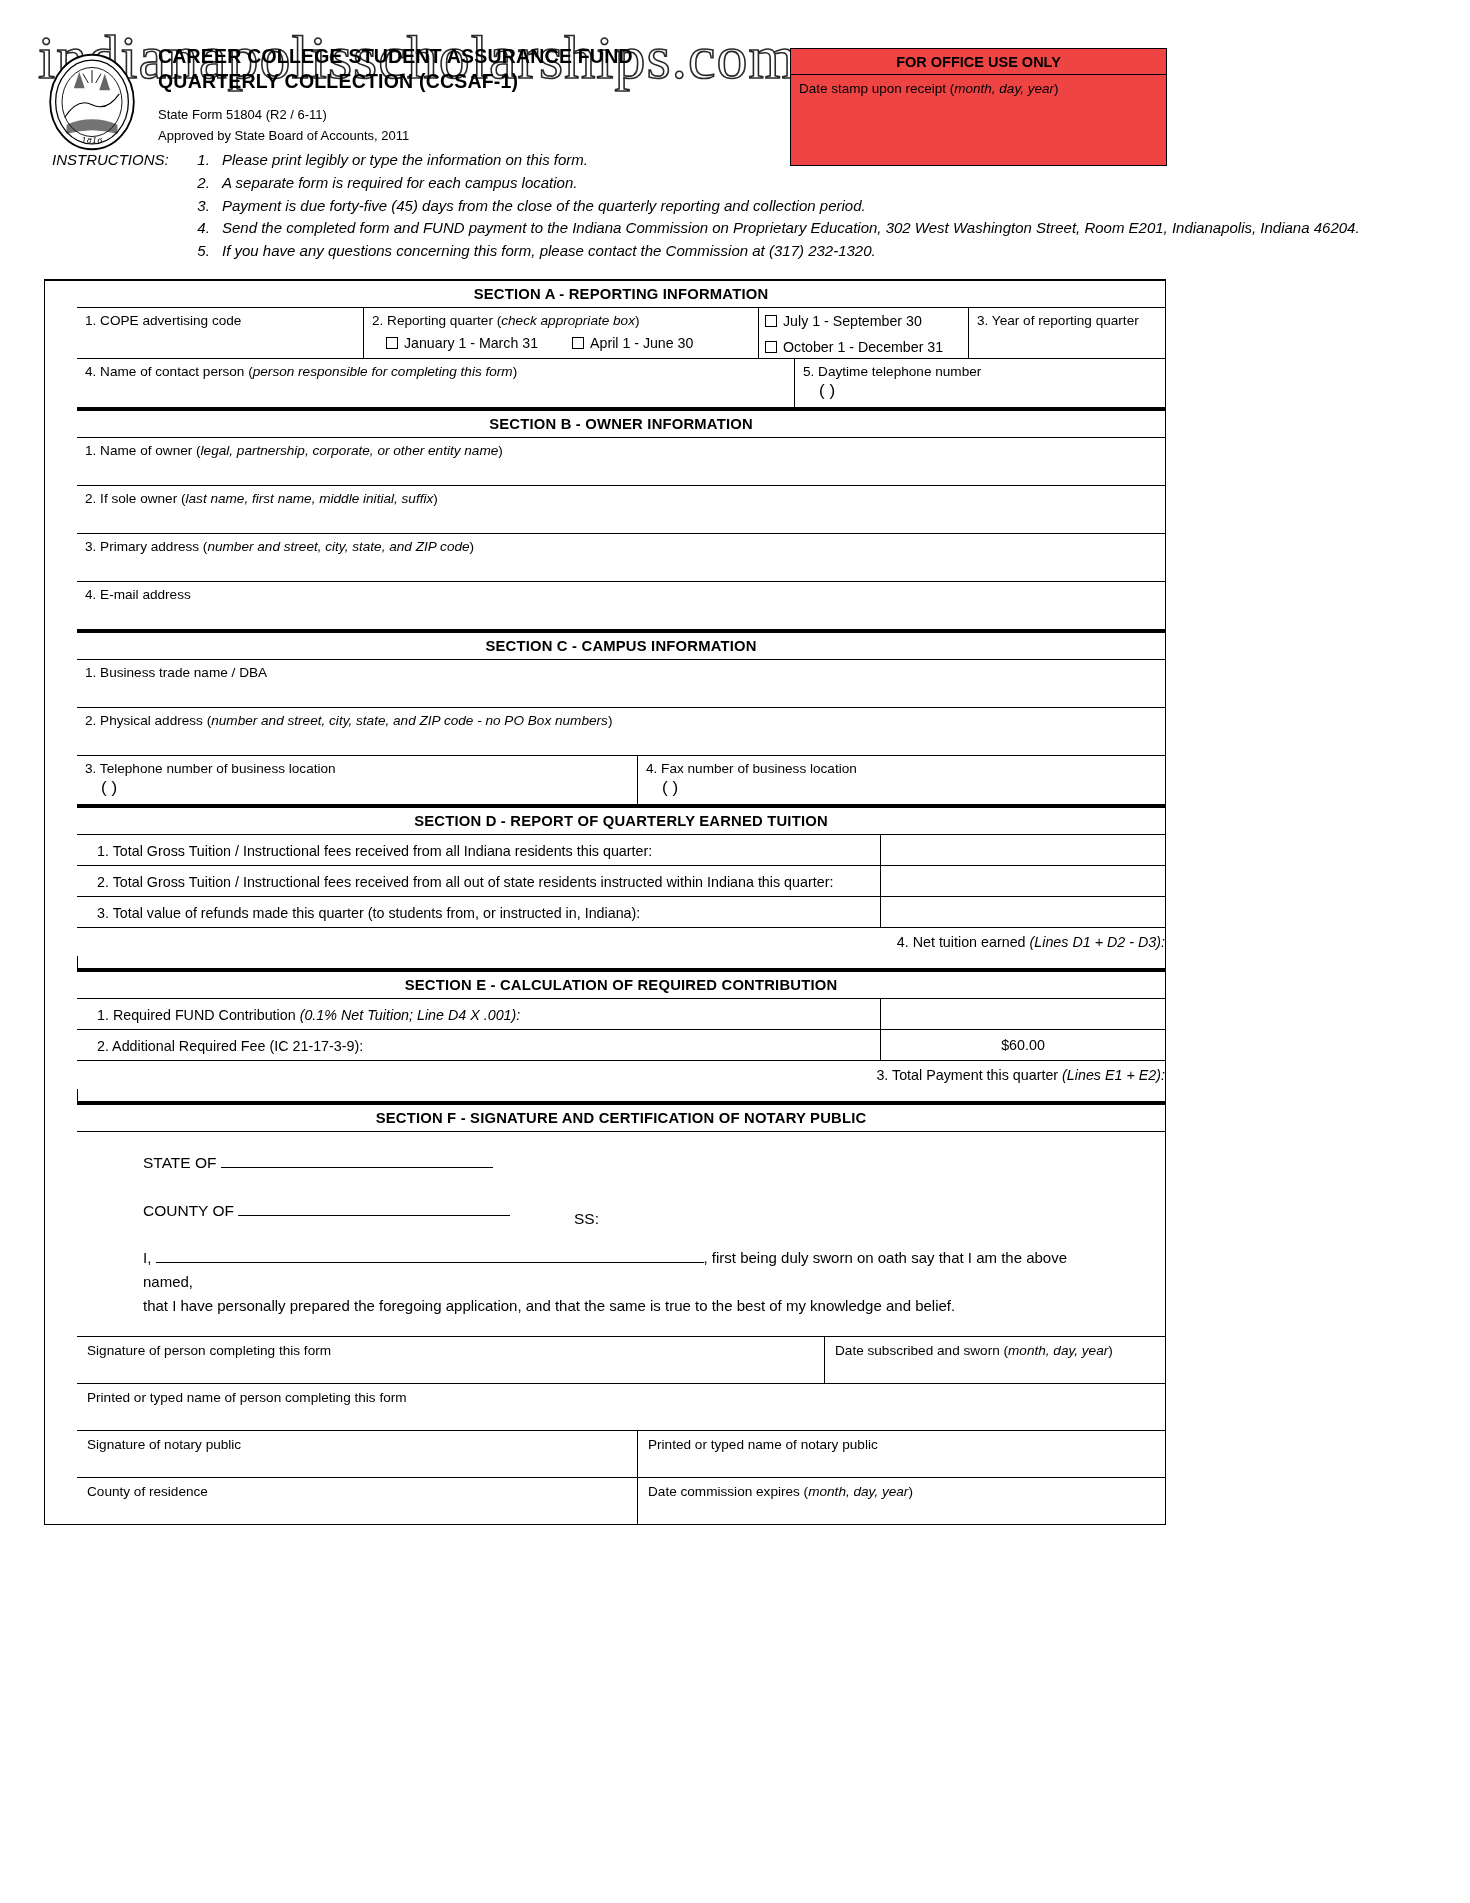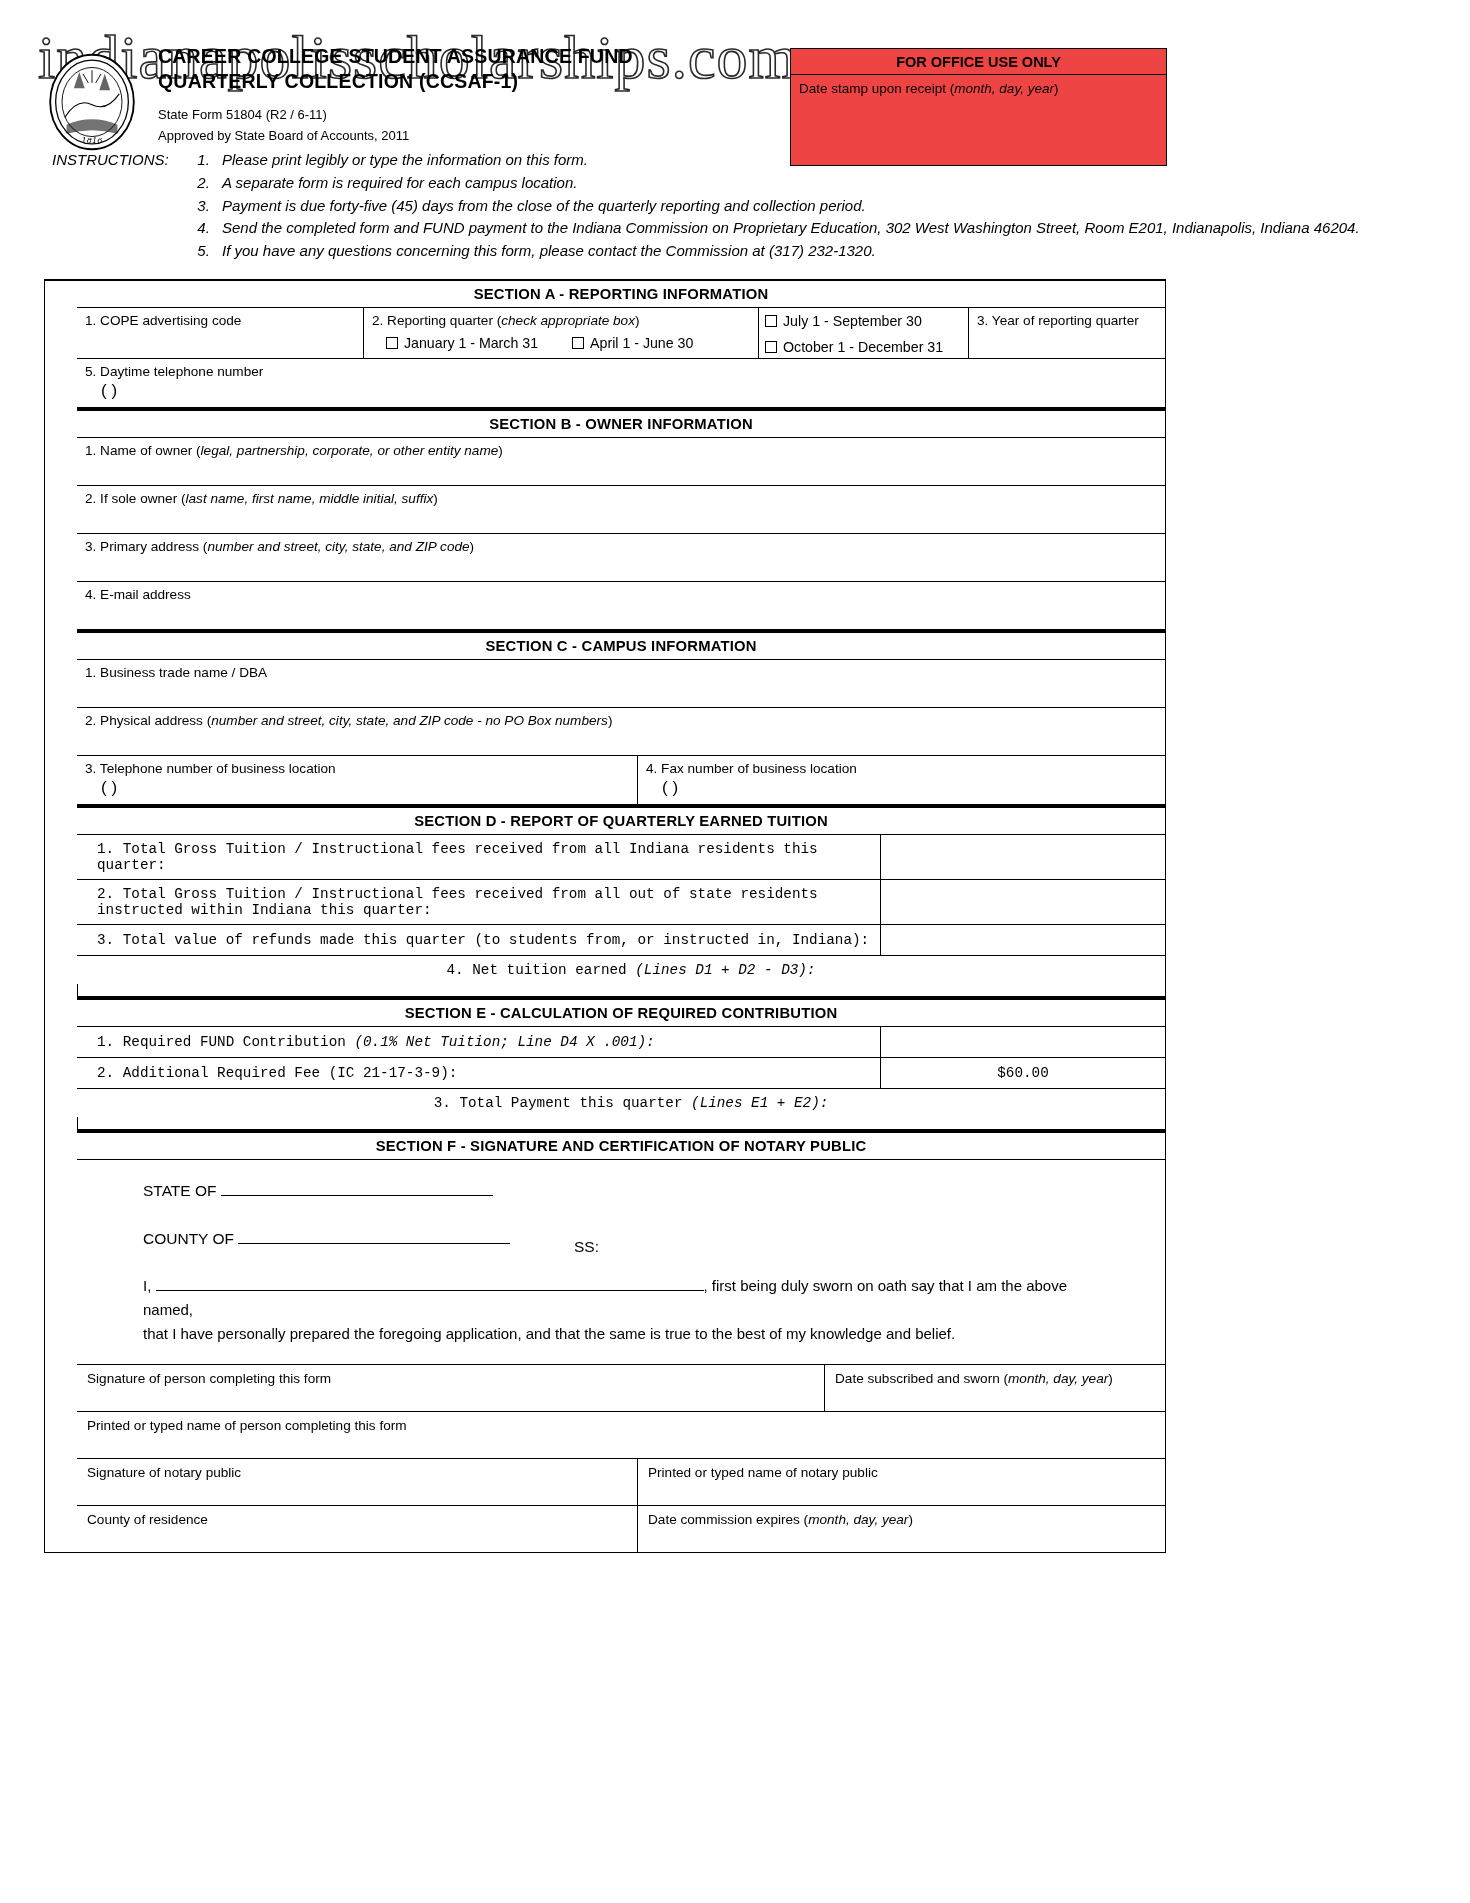--- a/index.html
+++ b/index.html
@@ -167,22 +167,21 @@
     align-items: center;
     font-size: 14.2px;
     white-space: nowrap;
   }
 
   
   .mrow {
     display: flex;
     border-bottom: 1.2px solid #000;
     min-height: 31px;
-    align-items: center;
-    font-family: Liberation Mono, monospace;
+    align-items: flex-end;
   }
   .mrow.thick { border-bottom: 2.2px solid #000; flex-direction: column; }
   .mlabel {
     flex: 1;
     padding: 6px 0 6px 20px;
     font-size: 14.3px;
   }
   .mlabel i { font-style: italic; }
   .mval {
     width: 285px;
@@ -314,20 +313,23 @@
           </div>
           <div class="chk-line" style="margin-top: 10px;">
             <span class="chk"></span>
             <span>October 1 - December 31</span>
           </div>
         </div>
         <div class="cell h-tall nb"><span>3. Year of reporting quarter</span></div>
       </div>
 
     <div class="row thick">
+      <div class="cell h-mid" style="flex:1">
+        <span><span>4. Name of contact person (</span><i>person responsible for completing this form</i><span>)</span></span>
+      </div>
       <div class="cell h-mid nb" style="flex:0 0 370px">
         <span>5. Daytime telephone number</span>
         <div style="font-size:17px; padding:2px 0 0 16px;">(          )</div>
       </div>
     </div>
 
     <div class="sec-head">SECTION B - OWNER INFORMATION</div>
 
     <div class="row">
       <div class="cell h-field nb">

